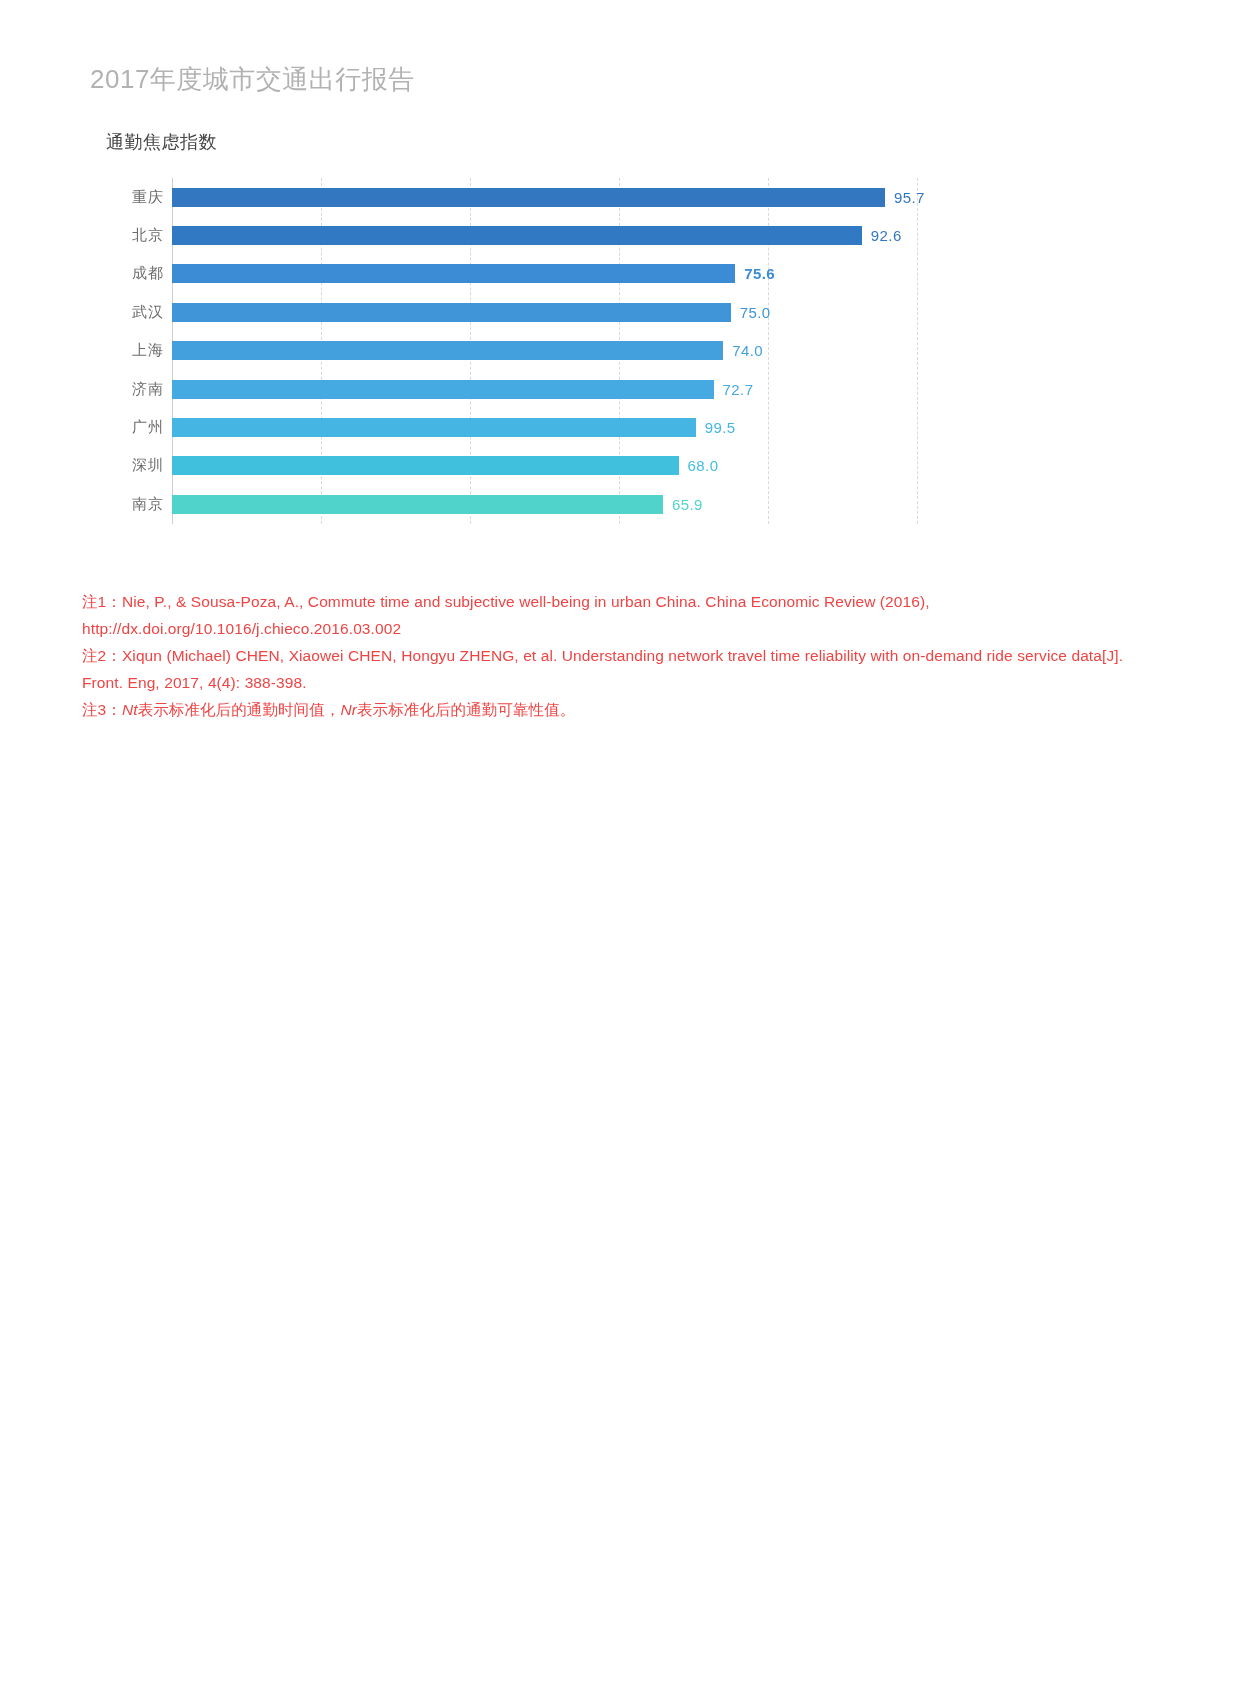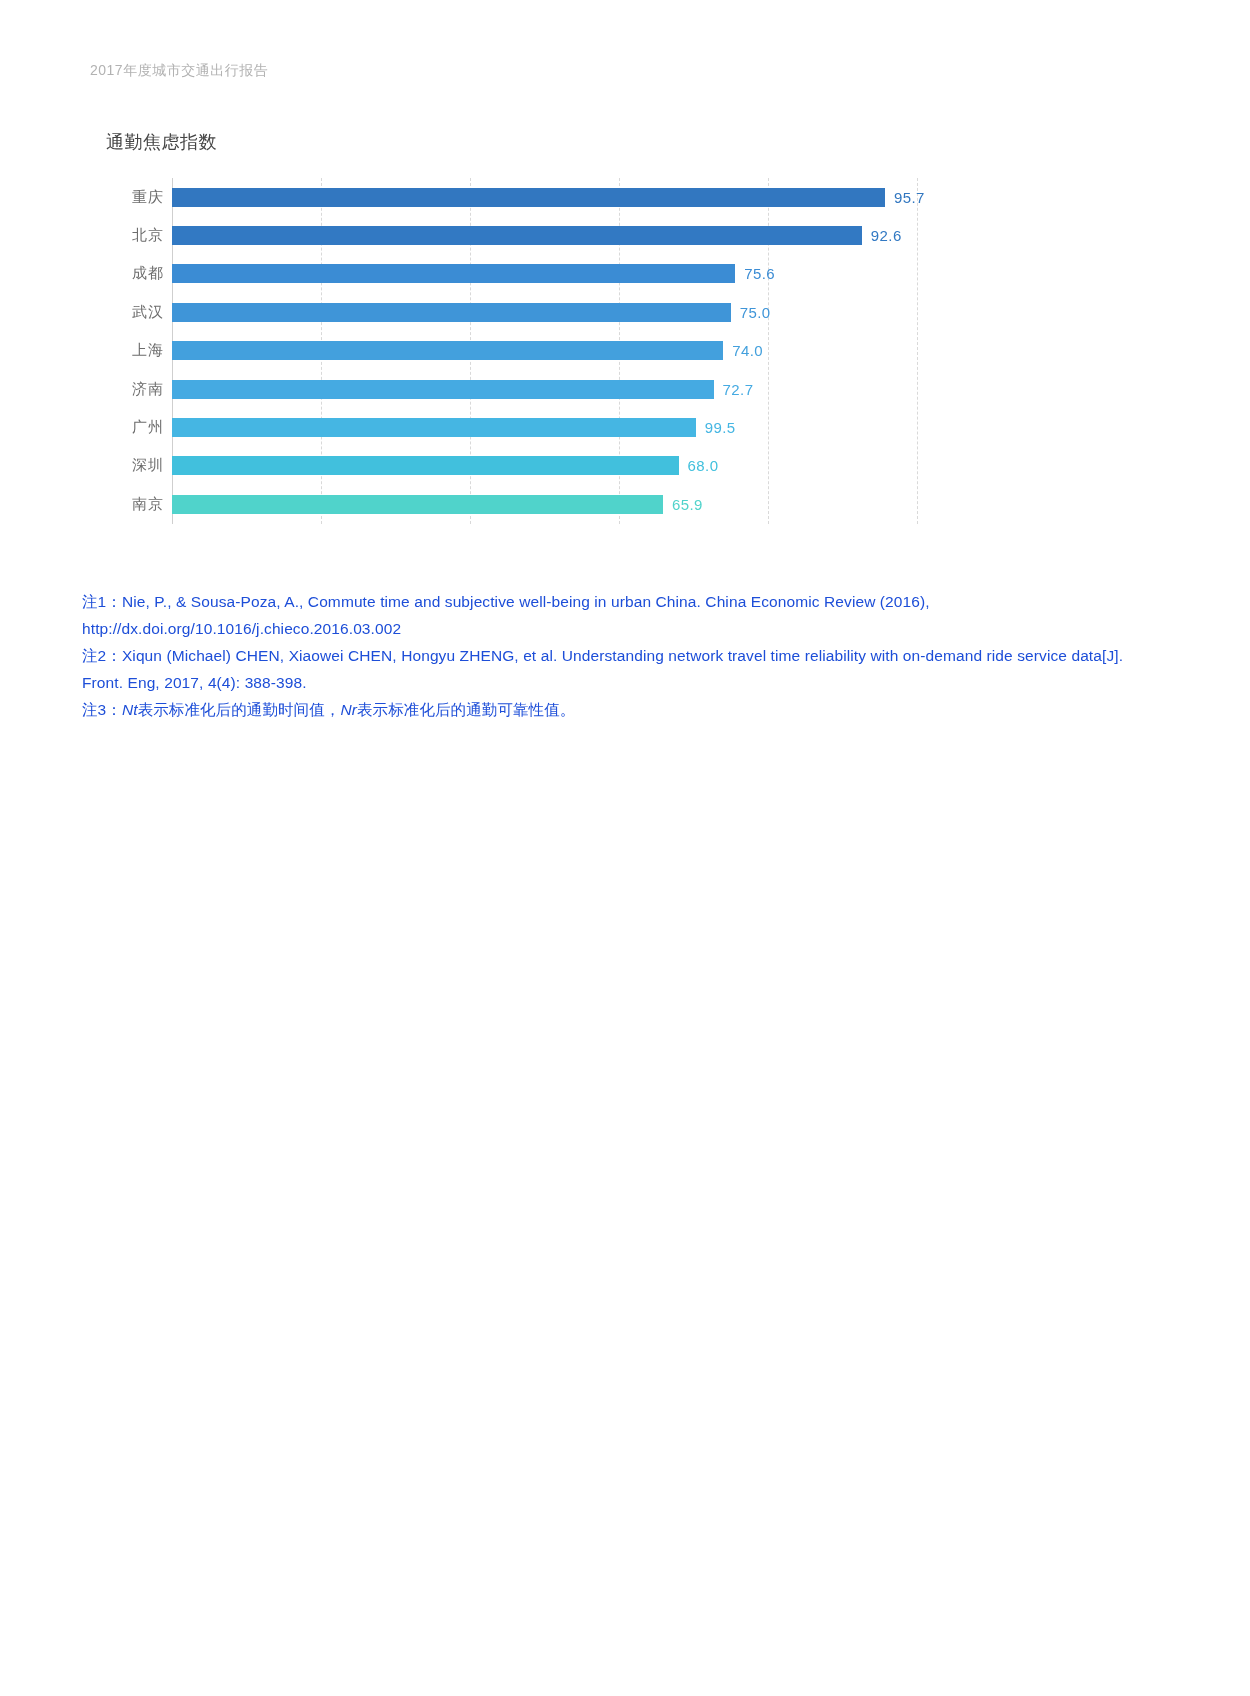--- a/index.html
+++ b/index.html
@@ -14,21 +14,21 @@
     font-family: "Liberation Sans", "DejaVu Sans", sans-serif;
     color: #333333;
     overflow: hidden;
   }
 
   
   .page-header {
     position: absolute;
     left: 90px;
     top: 62px;
-    font-size: 14px;
+    font-size: 26px;
     letter-spacing: 0.5px;
     color: #b2b2b2;
     font-weight: 400;
     white-space: nowrap;
   }
 
   
   .chart-block {
     position: absolute;
     left: 106px;
@@ -108,21 +108,21 @@
   }
 
   
   .notes {
     position: absolute;
     left: 82px;
     top: 588px;
     width: 1085px;
     font-size: 15.5px;
     line-height: 27px;
-    color: #1d4ed8;
+    color: #ef4444;
     letter-spacing: 0.1px;
   }
   .note-line { white-space: normal; }
   .note-italic { font-style: italic; }
 </style>
 </head>
 <body>
 
 <div class="page-header">2017年度城市交通出行报告</div>
 
@@ -150,21 +150,21 @@
           <div class="row-label">北京</div>
           <div class="bar-area">
             <div class="bar" style="width: 689.87px; background: rgb(50, 121, 195);"></div>
             <div class="bar-value" style="color: rgb(50, 121, 195);">92.6</div>
           </div>
         </div>
         <div class="row">
           <div class="row-label">成都</div>
           <div class="bar-area">
             <div class="bar" style="width: 563.22px; background: rgb(59, 140, 212);"></div>
-            <div class="bar-value" style="color: rgb(59, 140, 212);">75.6</div>
+            <div class="bar-value" style="color: rgb(59, 140, 212); font-weight: bold;">75.6</div>
           </div>
         </div>
         <div class="row">
           <div class="row-label">武汉</div>
           <div class="bar-area">
             <div class="bar" style="width: 558.75px; background: rgb(63, 149, 216);"></div>
             <div class="bar-value" style="color: rgb(63, 149, 216);">75.0</div>
           </div>
         </div>
         <div class="row">

